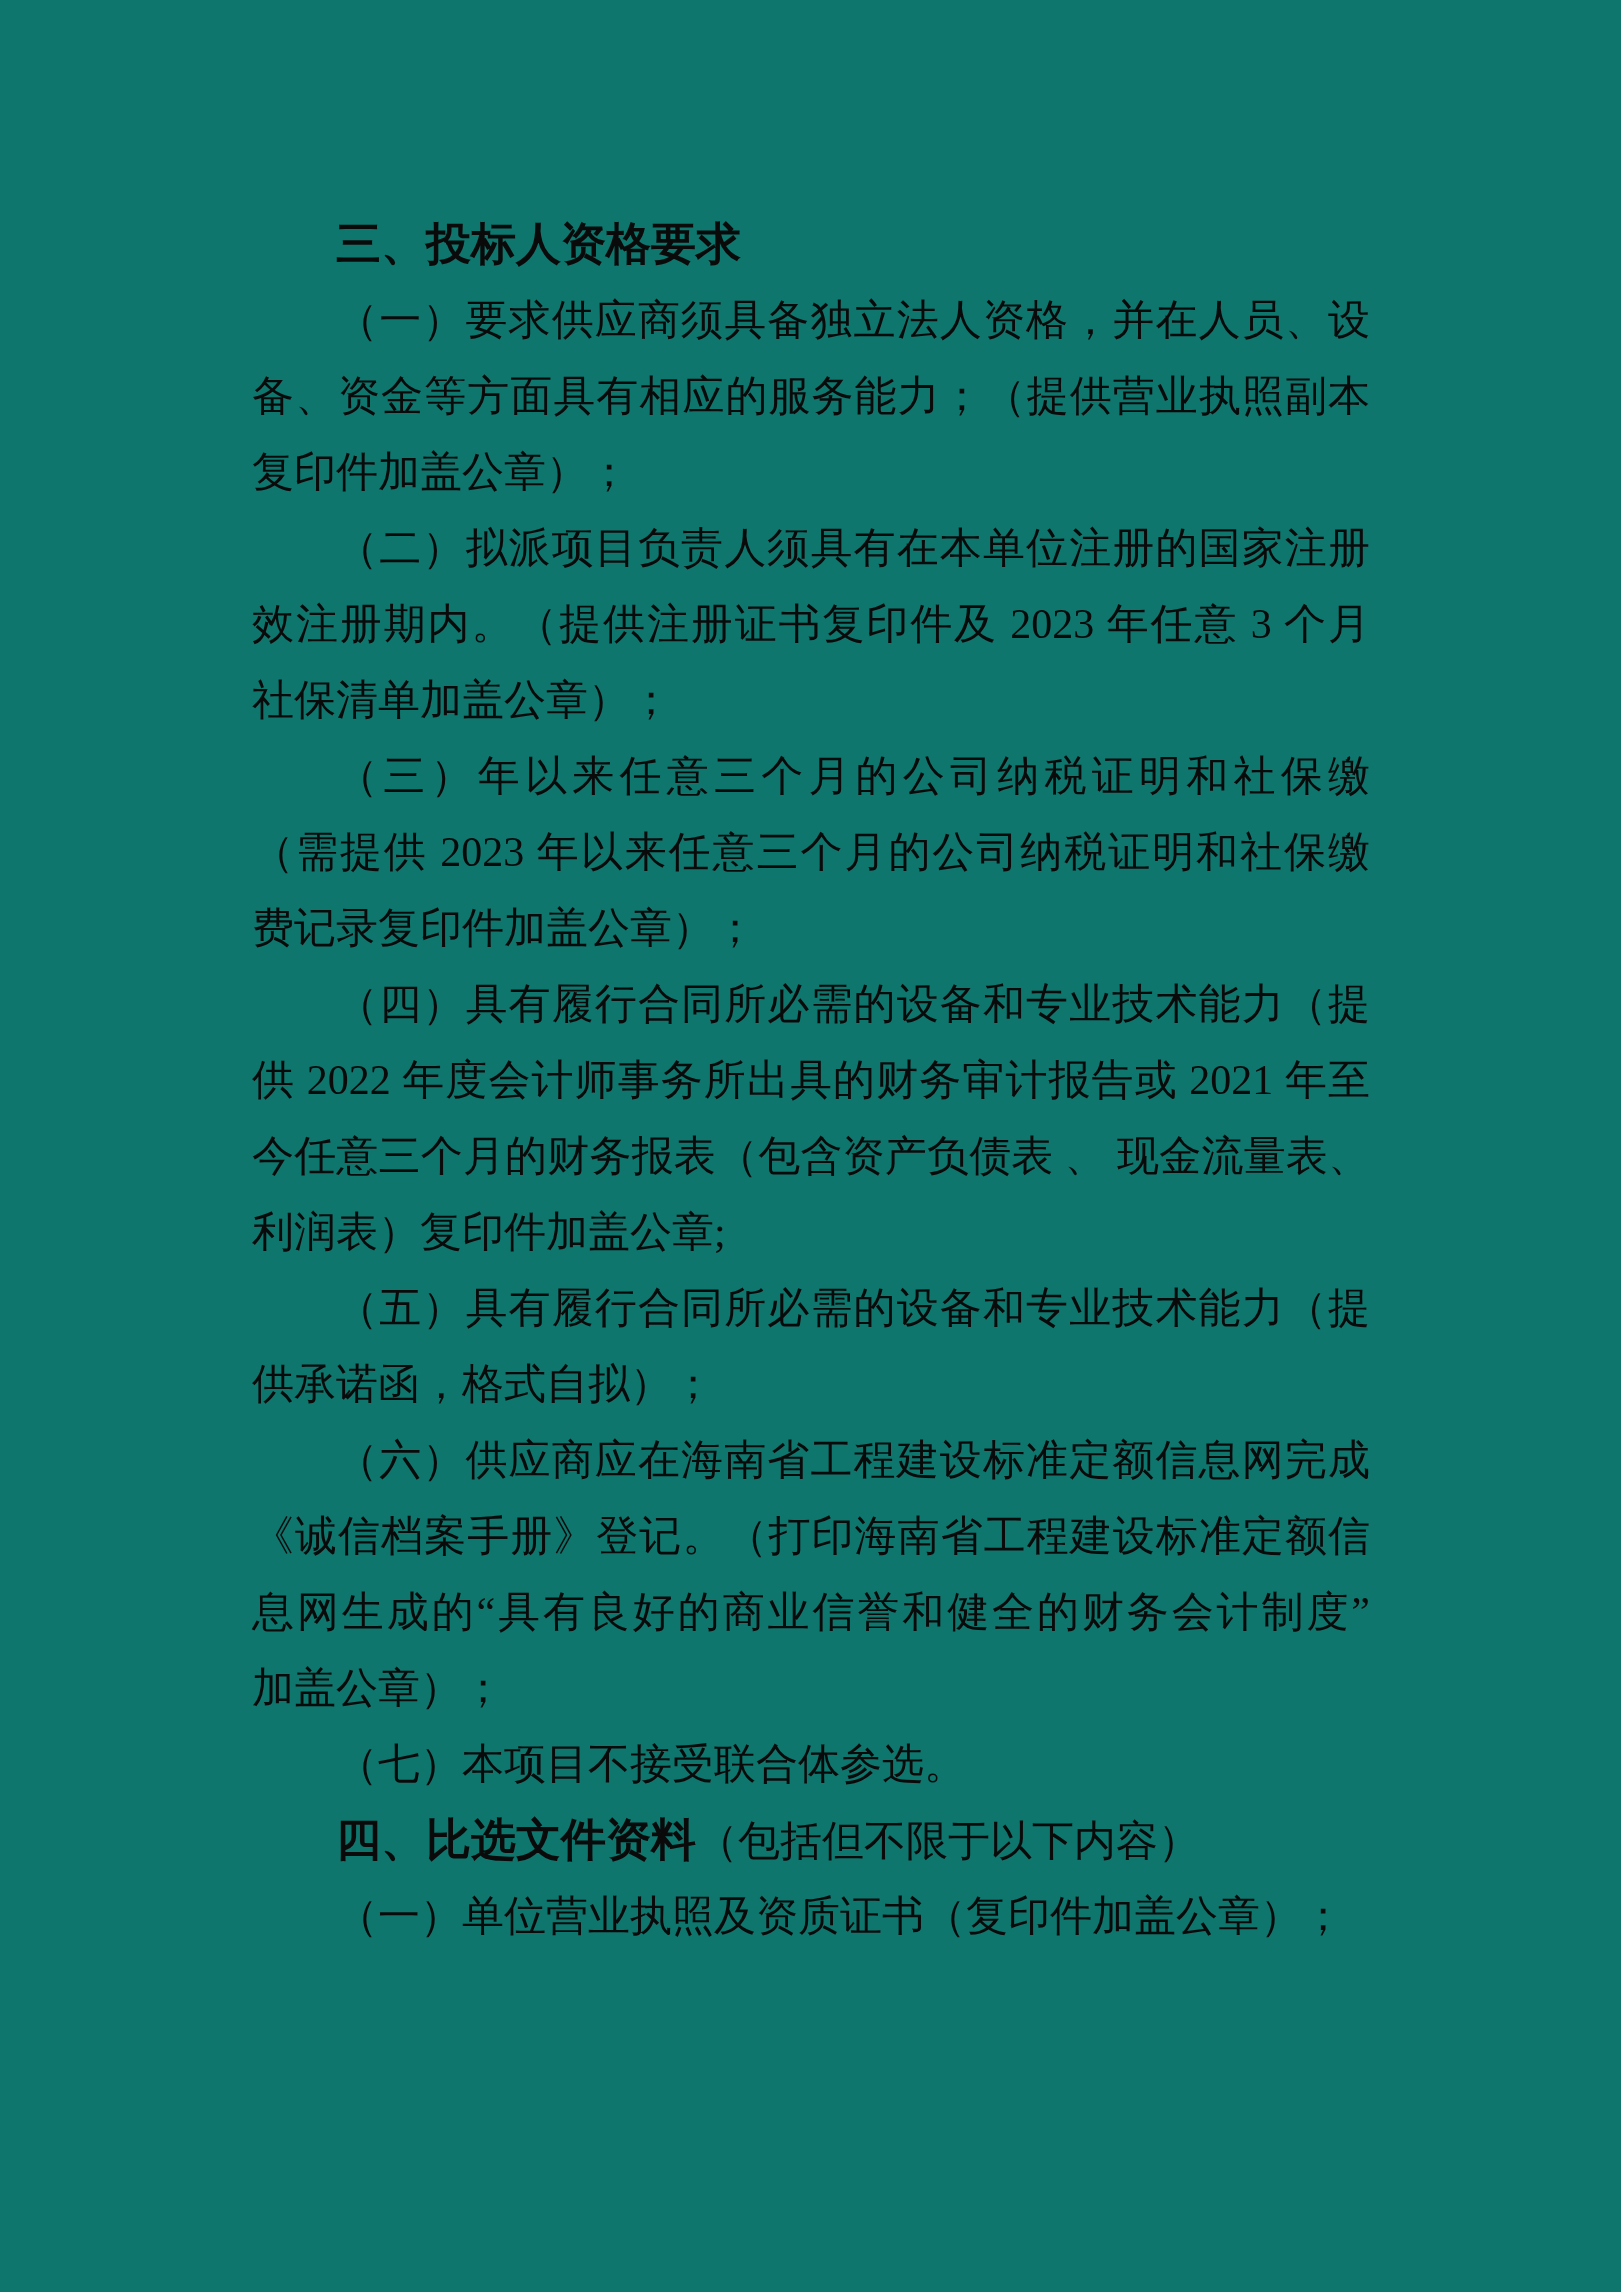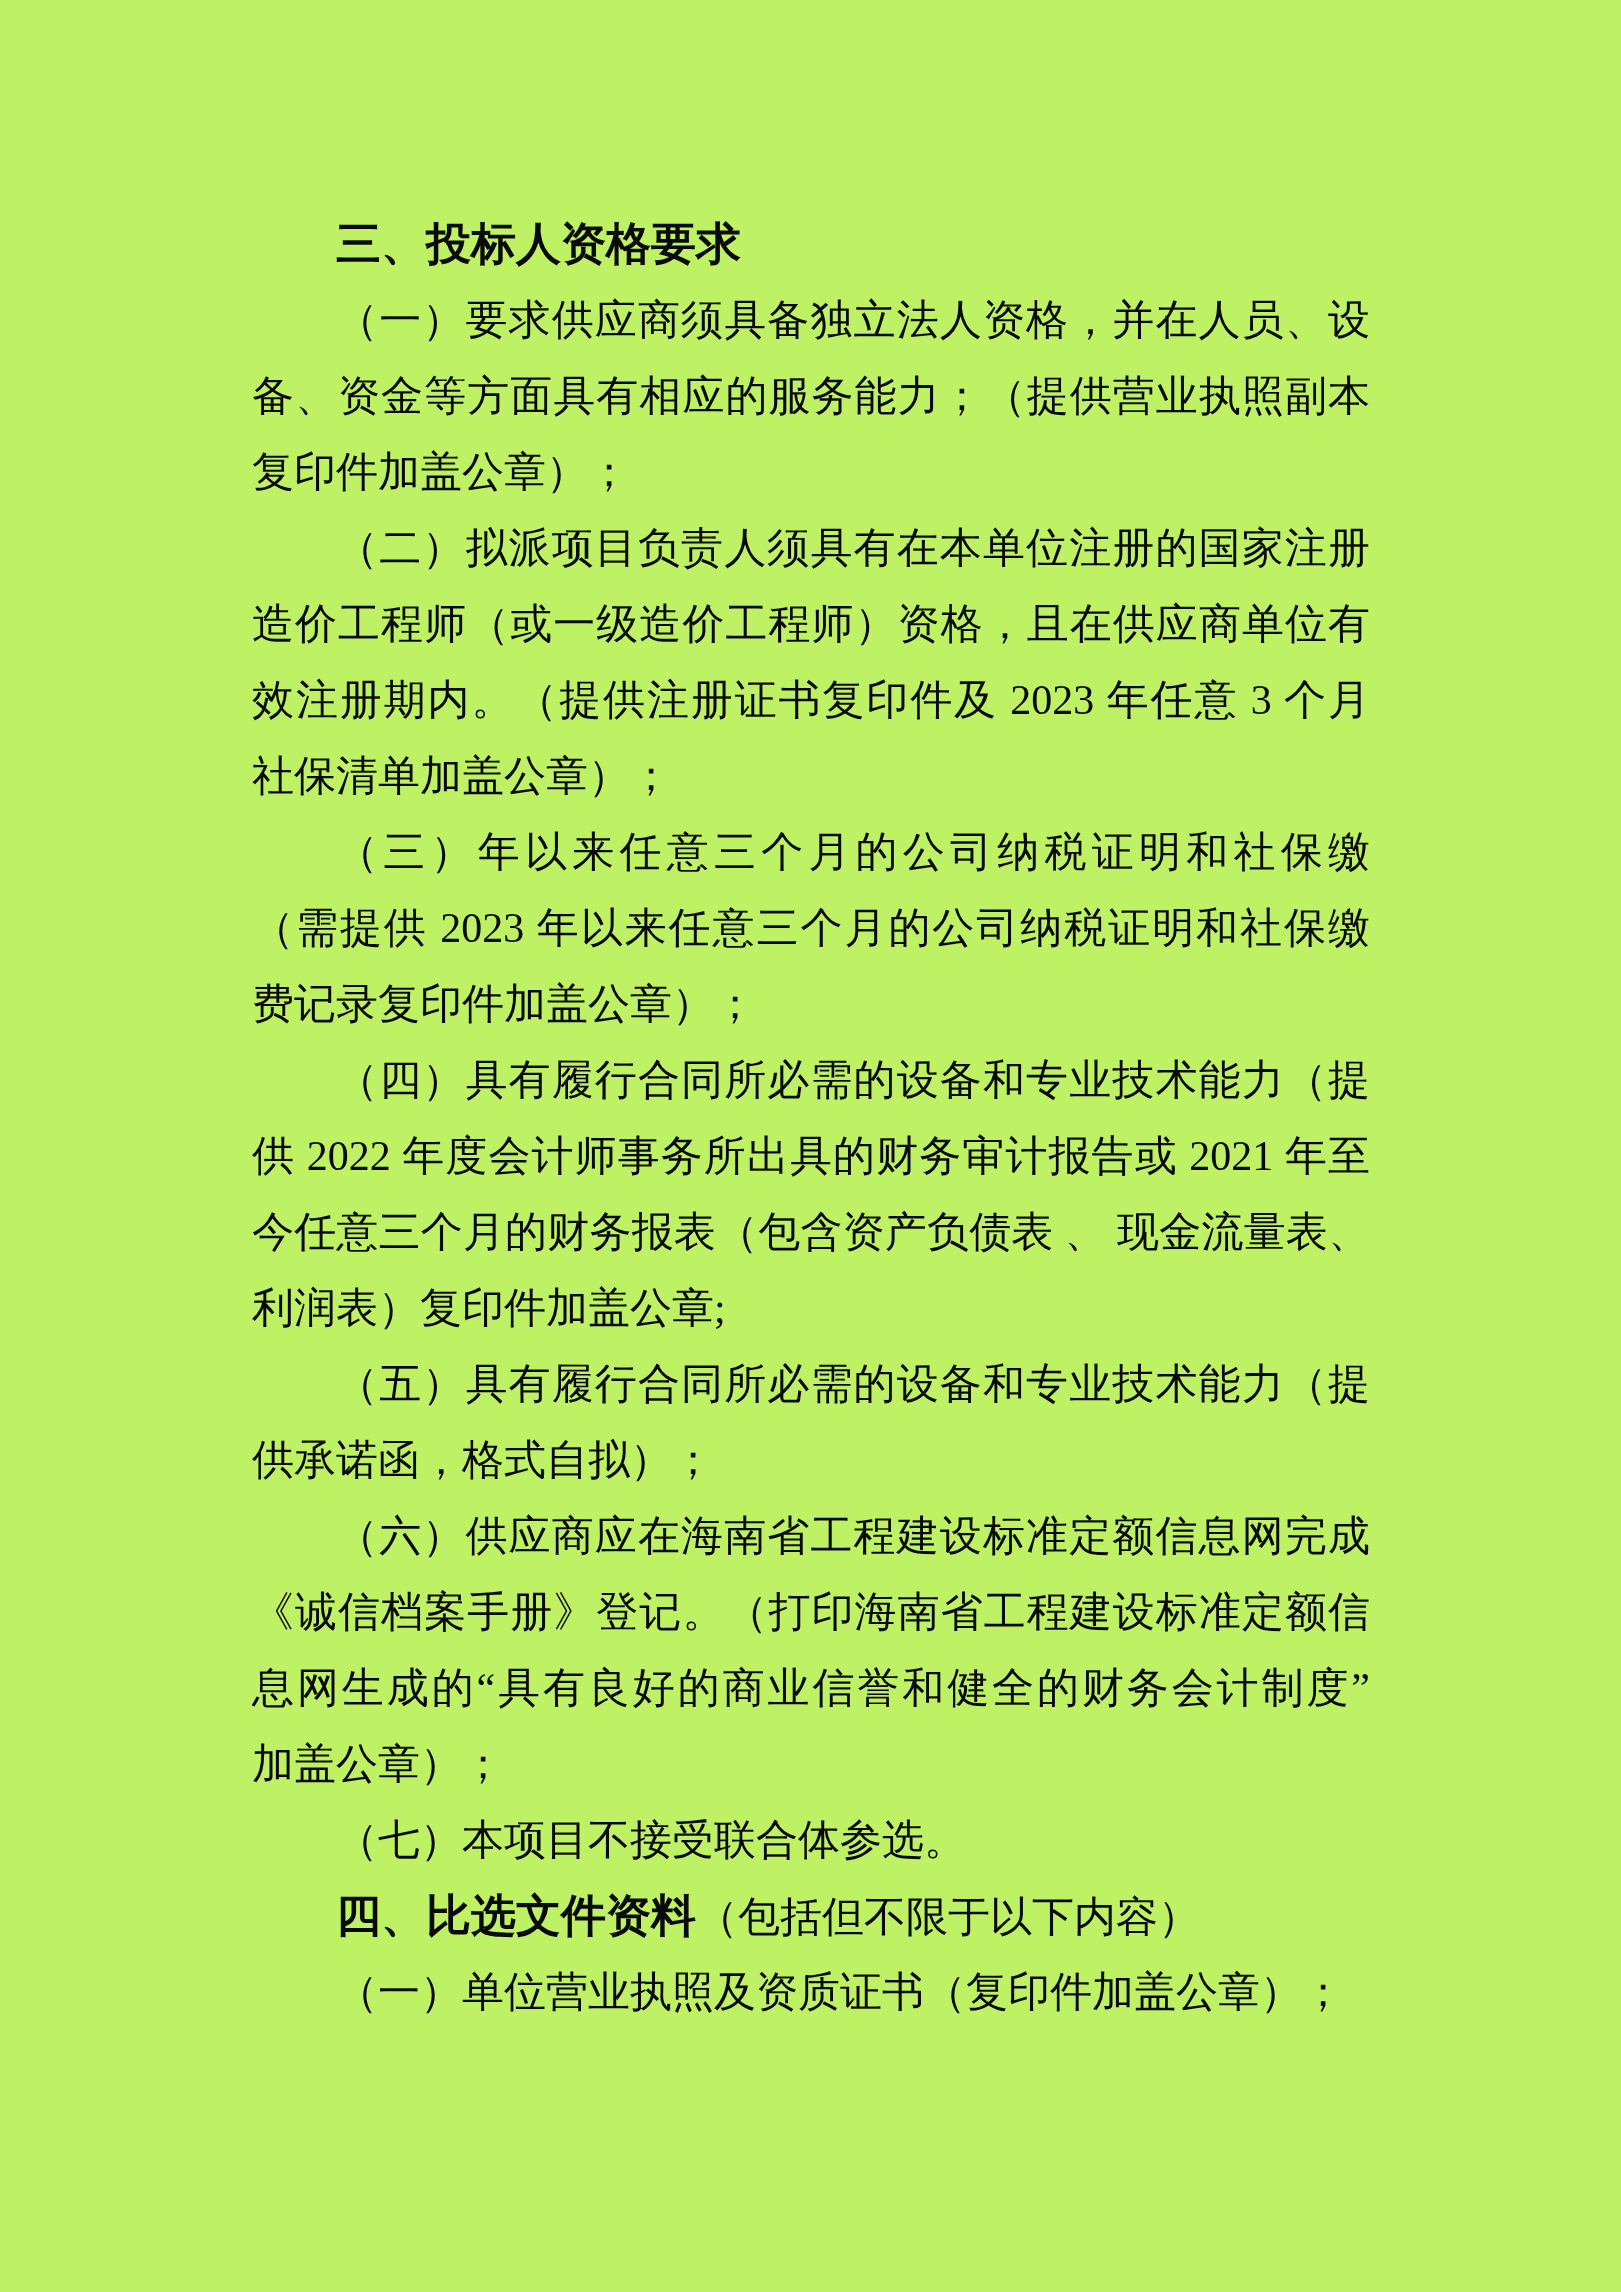--- a/index.html
+++ b/index.html
@@ -45,28 +45,27 @@
     font-family: "Liberation Sans", "DejaVu Sans", sans-serif;
     font-weight: 700;
   }
   .seg-big {
     font-size: 45px;
   }
 </style>
 </head>
 <body>
 
-<div class="page" style="background: #bef264; color: rgb(10, 10, 10);">
+<div class="page" style="background: #0f766e; color: rgb(10, 10, 10);">
   <div class="doc-body" id="doc">
       <div class="line left indent"><span class="seg seg-b seg-big">三、投标人资格要求</span></div>
       <div class="line justify indent"><span class="seg">（一）要求供应商须具备独立法人资格，并在人员、设</span></div>
       <div class="line justify"><span class="seg">备、资金等方面具有相应的服务能力；（提供营业执照副本</span></div>
       <div class="line left"><span class="seg">复印件加盖公章）；</span></div>
       <div class="line justify indent"><span class="seg">（二）拟派项目负责人须具有在本单位注册的国家注册</span></div>
-      <div class="line justify"><span class="seg">造价工程师（或一级造价工程师）资格，且在供应商单位有</span></div>
       <div class="line justify"><span class="seg">效注册期内。（提供注册证书复印件及 2023 年任意 3 个月</span></div>
       <div class="line left"><span class="seg">社保清单加盖公章）；</span></div>
       <div class="line justify indent"><span class="seg">（三）年以来任意三个月的公司纳税证明和社保缴</span></div>
       <div class="line justify"><span class="seg">（需提供 2023 年以来任意三个月的公司纳税证明和社保缴</span></div>
       <div class="line left"><span class="seg">费记录复印件加盖公章）；</span></div>
       <div class="line justify indent"><span class="seg">（四）具有履行合同所必需的设备和专业技术能力（提</span></div>
       <div class="line justify"><span class="seg">供 2022 年度会计师事务所出具的财务审计报告或 2021 年至</span></div>
       <div class="line justify"><span class="seg">今任意三个月的财务报表（包含资产负债表 、 现金流量表、</span></div>
       <div class="line left"><span class="seg">利润表）复印件加盖公章;</span></div>
       <div class="line justify indent"><span class="seg">（五）具有履行合同所必需的设备和专业技术能力（提</span></div>

